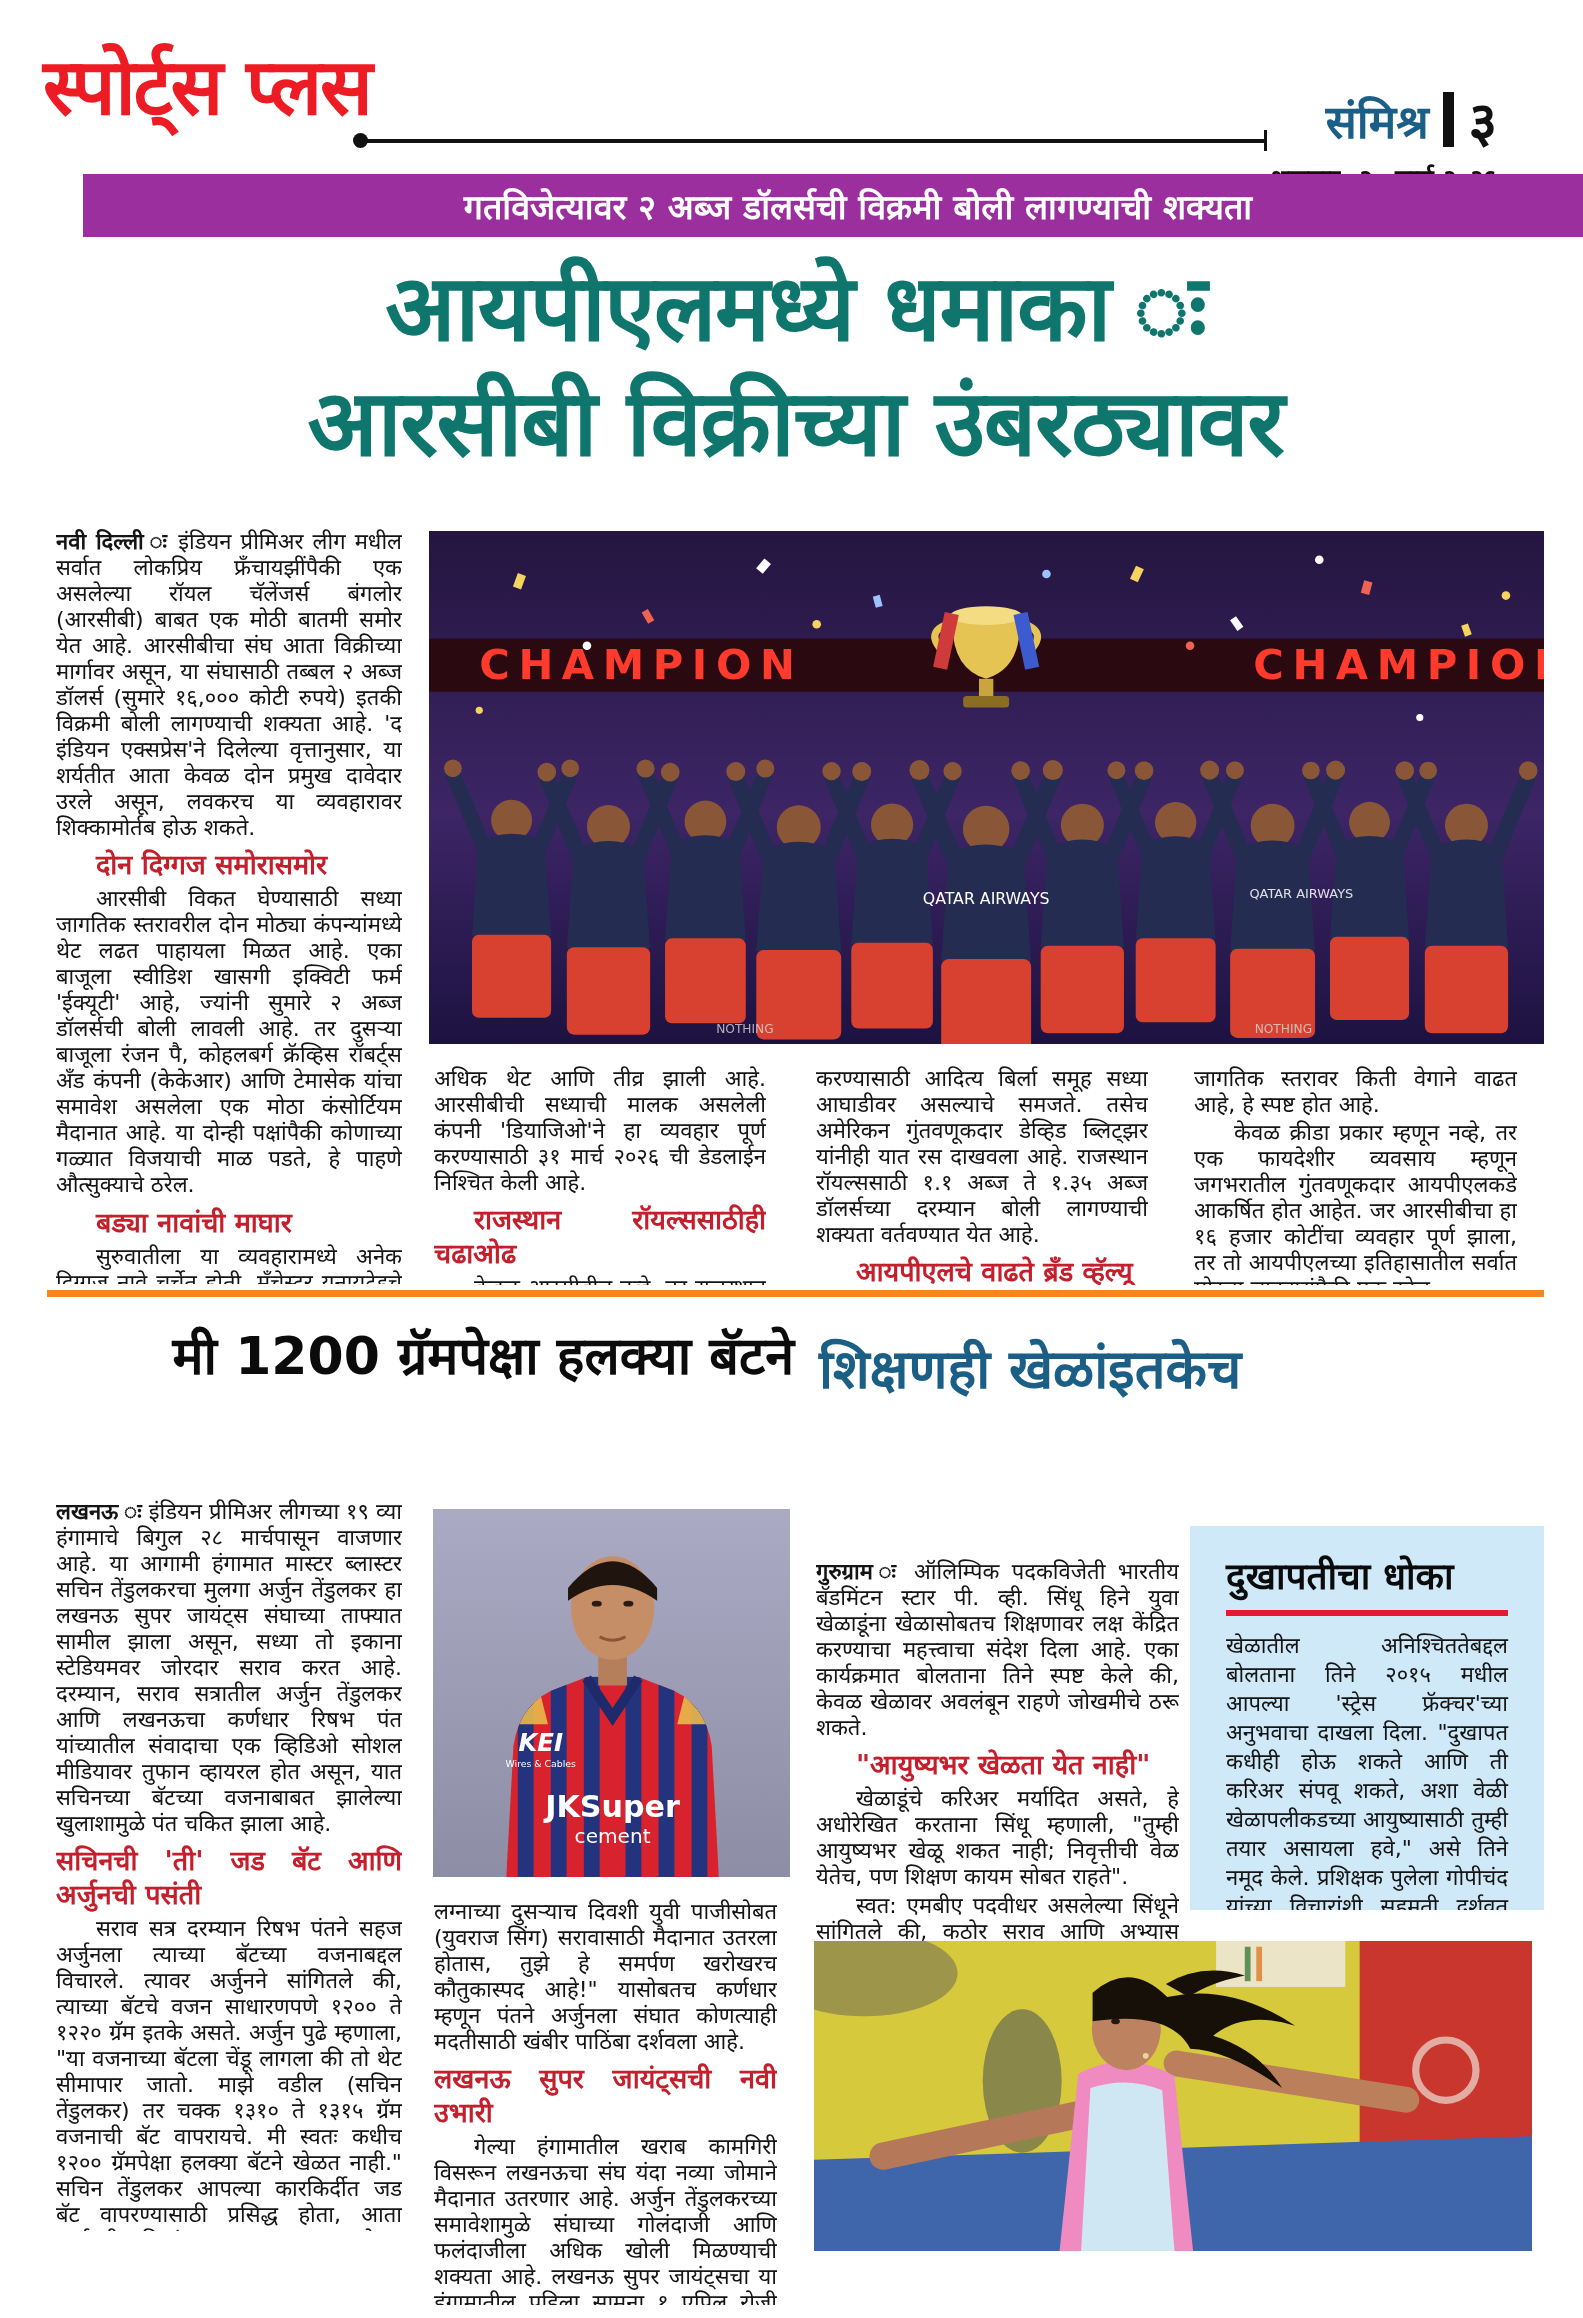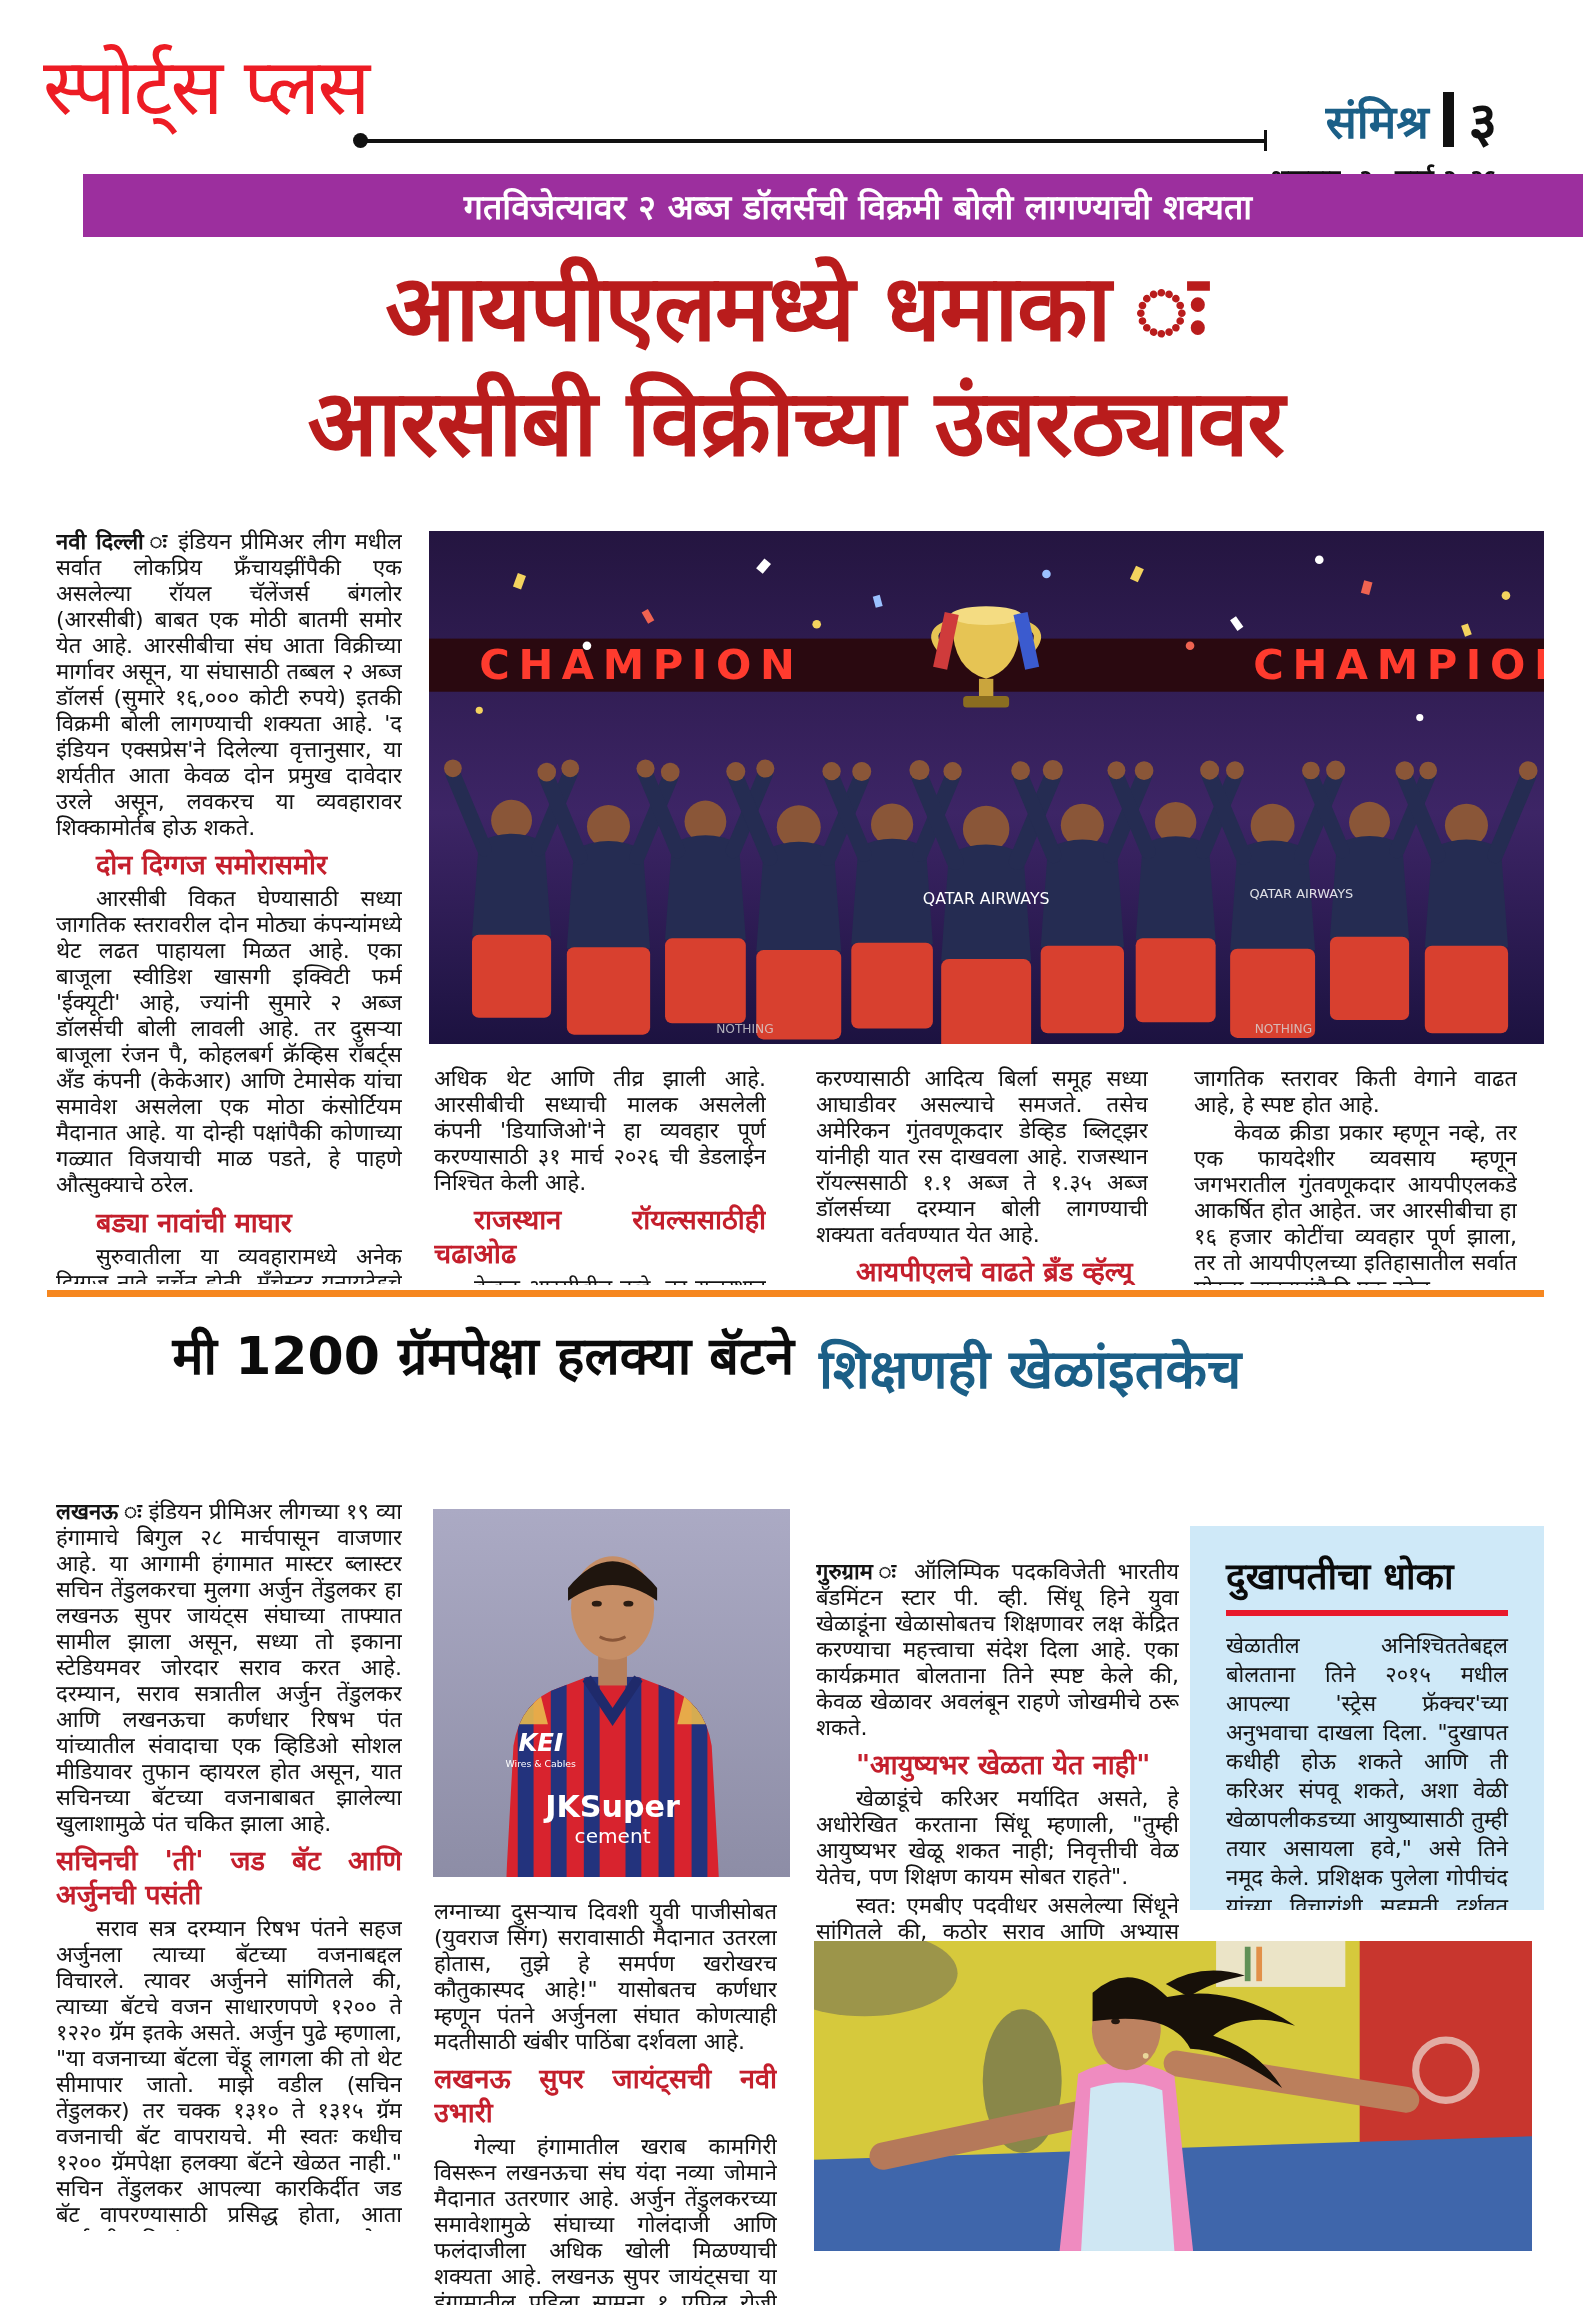--- a/index.html
+++ b/index.html
@@ -2,38 +2,38 @@
 <html style="--logo-red: #ed1c24; --banner-purple: #9c2f9e; --subhead-red: #c41f2c; --headline-blue: #1b5f87; --section-blue: #1b5f87; --sidebar-bg: #cfe9f8; --sidebar-rule: #e8192c; --divider-orange: #f6871f;font-size:11.5px"><head>
 <meta charset="utf-8">
 <style>
   html,body{margin:0;padding:0;background:#ffffff;}
   body{
     width:1583px;height:2319px;position:relative;overflow:hidden;
     font-family:"DejaVu Sans","Liberation Sans",sans-serif;color:#141414;
   }
   .abs{position:absolute;}
   
-  .logo{left:43px;top:45px;font-size:78px;font-weight:400;letter-spacing:-2.2px;
+  .logo{left:43px;top:45px;font-size:78px;font-weight:700;letter-spacing:-2.2px;
         color:var(--logo-red,#ed1c24);line-height:1.1;}
   .head-rule{left:357px;top:139px;width:909px;height:3.6px;background:#111;}
   .head-rule .dot{position:absolute;left:-4.3px;top:-5.7px;width:15px;height:15px;border-radius:50%;background:#111;}
   .head-rule .tick{position:absolute;right:-1.4px;top:-8.6px;width:3.6px;height:21px;background:#111;}
   .mast-right{top:42px;right:86px;text-align:right;margin-top:40px;}
   .section-row{display:flex;align-items:center;justify-content:flex-end;gap:14.4px;}
   .section-name{font-size:46px;font-weight:800;color:var(--section-blue,#1b5f87);}
   .section-bar{display:inline-block;width:10.8px;height:55px;background:#111;}
   .page-number{font-size:55px;font-weight:800;color:#111;}
   .edition-date{font-size:26px;font-weight:700;margin-top:2.9px;color:#111;}
   
   .banner{left:83px;top:174px;width:1550px;height:63px;background:var(--banner-purple,#9c2f9e);
           display:flex;align-items:center;justify-content:center;color:#fff;
           font-size:34px;font-weight:800;}
   
   .headline1{left:47px;top:251px;width:1497px;text-align:center;font-weight:800;
-             font-size:92px;line-height:115px;letter-spacing:-1.4px;color:#b91c1c;}
+             font-size:92px;line-height:115px;letter-spacing:-1.4px;color:#0f766e;}
   
   .col{text-align:justify;}
   .p{font-size:22px;line-height:26px;margin:0 0 2.2px 0;}
   .p.ind{text-indent:40px;}
   .dl{font-weight:800;}
   .sub{font-size:27px;line-height:34px;font-weight:800;color:var(--subhead-red,#c41f2c);
        margin:7.2px 0 4.3px 0;}
   .sub.ind{text-indent:40px;}
   
   .a1c1{left:56px;top:529px;width:346px;height:755px;overflow:hidden;}

